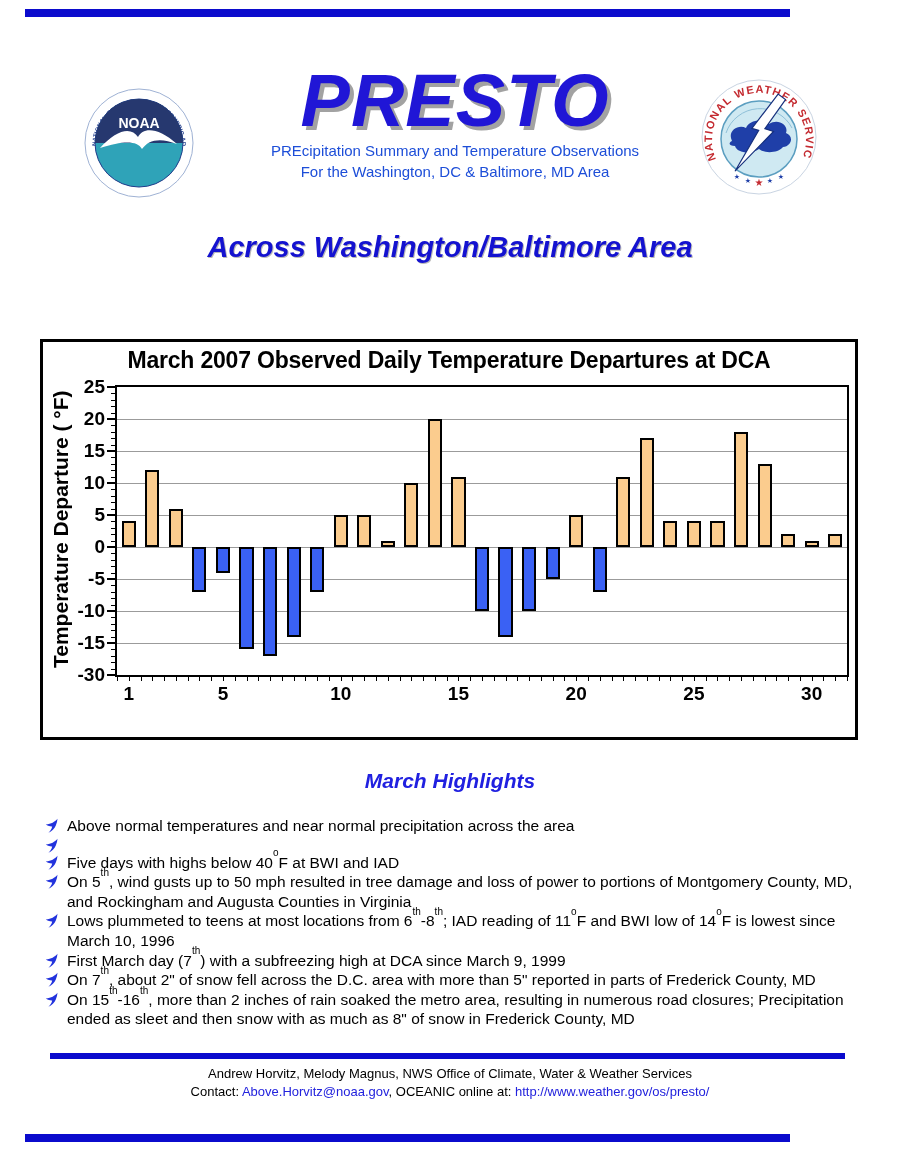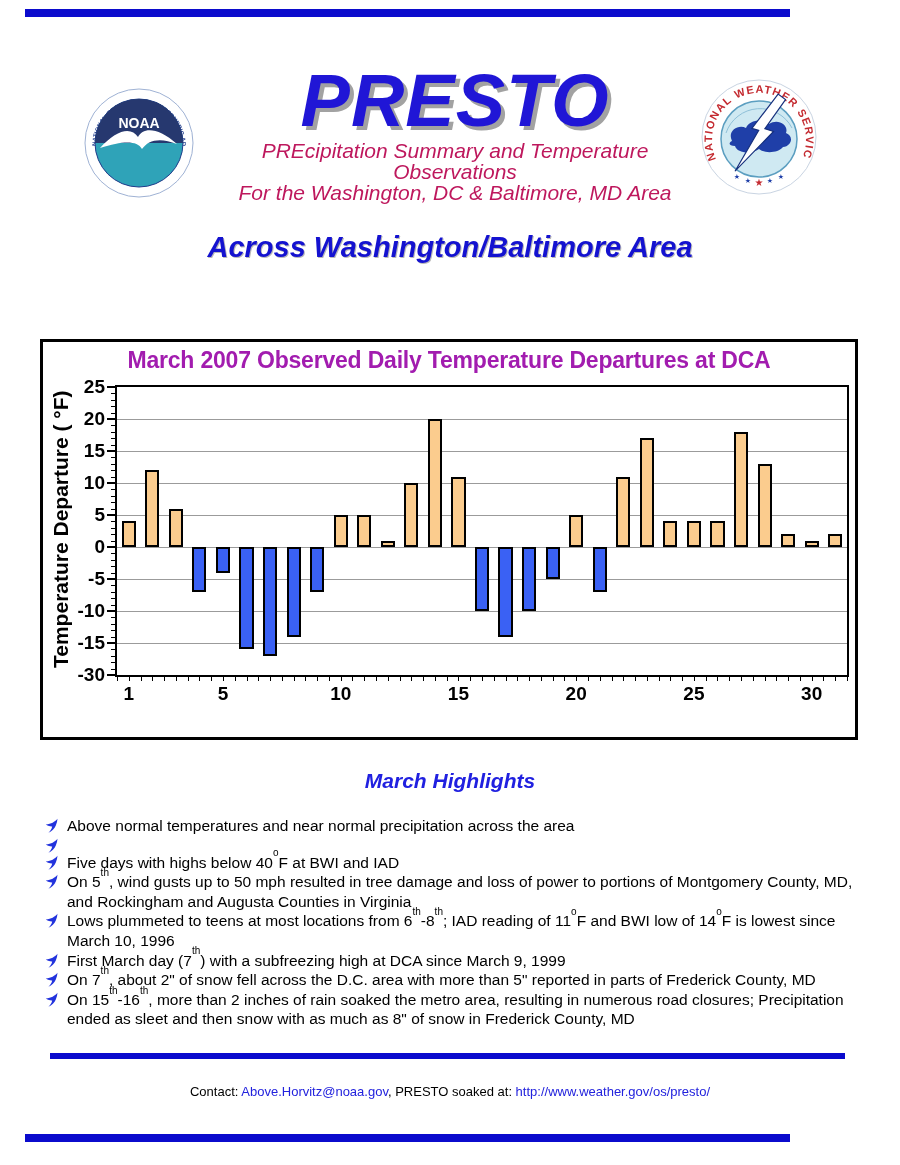--- a/index.html
+++ b/index.html
@@ -11,32 +11,32 @@
   .rule-top    { left:25px;  top:9px;    width:765px; height:8px; }
   .rule-footer { left:50px;  top:1053px; width:795px; height:6px; }
   .rule-bottom { left:25px;  top:1134px; width:765px; height:8px; }
 
   
   .noaa-logo { position:absolute; left:84px; top:88px; width:110px; height:110px; }
   .nws-logo  { position:absolute; left:700px; top:78px; width:118px; height:118px; }
   .presto-block { position:absolute; left:225px; top:62px; width:460px; text-align:center; }
   .presto-title { font-size:74px; line-height:78px; font-weight:bold; font-style:italic;
                   color:#2016d6; letter-spacing:1px; text-shadow:4px 4px 0 #a2a2a2; }
-  .presto-sub { font-style:italic; font-size:21px; line-height:21px; color:#be185d; }
+  .presto-sub { font-size:15px; line-height:21px; color:#1d4ed8; }
 
   
   .main-title { position:absolute; left:0; top:231px; width:900px; text-align:center;
                 font-weight:bold; font-style:italic; font-size:29px; line-height:33px;
                 color:#1412d0; text-shadow:1px 1px 0 #b9b9b9; }
 
   
   .chart-frame { position:absolute; left:40px; top:339px; width:818px; height:401px;
                  border:3px solid #000; background:#fff; }
   .chart-title { position:absolute; left:0; top:5px; width:100%; text-align:center;
-                 font-weight:bold; font-size:23px; color:#a21caf; letter-spacing:-0.2px; }
+                 font-weight:bold; font-size:23px; color:#000000; letter-spacing:-0.2px; }
   .plot { position:absolute; left:72px; top:43px; width:734px; height:292px;
           border:2px solid #000; background:#fff; }
   .gridline { position:absolute; left:0; width:100%; height:1px; background:#9b9b9b; }
   .bar { position:absolute; border:2px solid #000; }
   .ytick-minor { position:absolute; left:-6px;  width:4px; height:1px; background:#000; }
   .ytick-major { position:absolute; left:-10px; width:8px; height:2px; background:#000; }
   .ytick-label { position:absolute; left:-64px; width:52px; text-align:right;
                  font-weight:bold; font-size:19px; color:#000; transform:translateY(-50%); }
   .xtick { position:absolute; top:100%; width:1px; height:6px; background:#000; }
   .xtick-label { position:absolute; top:calc(100% + 8px); transform:translateX(-50%);
@@ -336,18 +336,19 @@
   </li>
       <li>
     <svg class="bullet-icon" viewBox="0 0 13 15">
       <path d="M12.5,0.8 C9.5,4.2 6.5,5.8 0.8,6.6 C3.6,8.2 5.2,8.5 7.2,8.4 C6.6,11.2 5.2,13 3.4,14.8 C6.8,13.2 9.6,10.4 10.8,7.4 C11.8,5.2 12.4,3 12.5,0.8 Z" fill="#2233dd"></path>
     </svg>
     <span class="bullet-text">On 15<sup>th</sup>-16<sup>th</sup>, more than 2 inches of rain soaked the metro area, resulting in numerous road closures; Precipitation ended as sleet and then snow with as much as 8" of snow in Frederick County, MD</span>
   </li>
     </ul>
 
   <div class="rule rule-footer"></div>
+  <div class="footer-line1">Andrew Horvitz, Melody Magnus, NWS Office of Climate, Water &amp; Weather Services</div>
   <div class="footer-line2">
-    <span>Contact: </span><span class="footer-link">Above.Horvitz@noaa.gov</span><span>, PRESTO soaked at: </span><span class="footer-link">http://www.weather.gov/os/presto/</span>
+    <span>Contact: </span><span class="footer-link">Above.Horvitz@noaa.gov</span><span>, OCEANIC online at: </span><span class="footer-link">http://www.weather.gov/os/presto/</span>
   </div>
   <div class="rule rule-bottom"></div>
 
 </div>
 
 </body></html>

